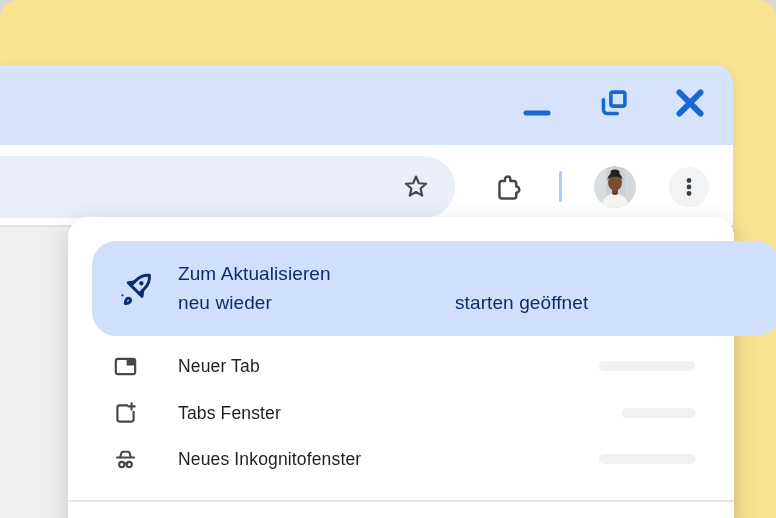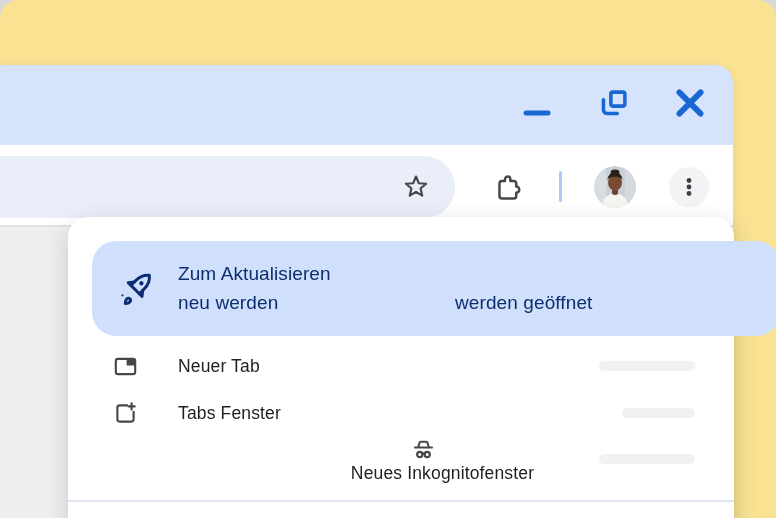--- a/index.html
+++ b/index.html
@@ -115,21 +115,21 @@
   .banner-sub   { left: 363px; font-weight: 400; }
 
   .menu-item {
     position: absolute; left: 0; width: 100%; height: 46px;
     display: flex; align-items: center;
     background: transparent; border: none; cursor: pointer;
     padding: 0 0 0 44px; text-align: left;
   }
   .mi-1 { top: 126px; }
   .mi-2 { top: 173px; }
-  .mi-3 { top: 219px; flex-direction: column; }
+  .mi-3 { top: 219px; }
   .menu-item .mi-icon {
     width: 27px; height: 27px; flex: 0 0 27px;
     display: flex; align-items: center; justify-content: center;
   }
   .menu-item .mi-label {
     margin-left: 39px;
     font-size: 17.5px; color: #1F1F1F; letter-spacing: 0.15px;
   }
   .shortcut-bar {
     position: absolute; top: 18px; height: 10px;
@@ -244,25 +244,25 @@
             <circle cx="12" cy="8.3" r="1.15" fill="#0D2E6E" stroke="none"></circle>
             <path d="M8.9 10.4 L6.9 12.9 H8.9"></path>
             <path d="M15.1 10.4 L17.1 12.9 H15.1"></path>
           </g>
           <path d="M6.2 17.1 C5.5 17.8 5.3 19.0 5.35 19.55 C5.9 19.6 7.1 19.4 7.8 18.7 A1.13 1.13 0 0 0 6.2 17.1 Z"></path>
           <circle cx="3.9" cy="15.3" r="0.55" fill="#0D2E6E" stroke="none"></circle>
         </svg>
       </span>
       <span class="banner-col banner-title">
         <span>Zum Aktualisieren</span><br>
-        <span>neu werden</span>
+        <span>neu wieder</span>
       </span>
       <span class="banner-col banner-sub">
         <br>
-        <span>werden geöffnet</span>
+        <span>starten geöffnet</span>
       </span>
     </button>
 
     <button class="menu-item mi-1">
       <span class="mi-icon">
         <svg width="27" height="27" viewBox="0 0 24 24">
           <rect x="3.4" y="5.2" width="17.2" height="13.6" rx="2" fill="none" stroke="#474747" stroke-width="1.9"></rect>
           <path d="M13 4.8 H18.6 A2 2 0 0 1 20.6 6.8 V11 H13 Z" fill="#474747"></path>
         </svg>
       </span>

